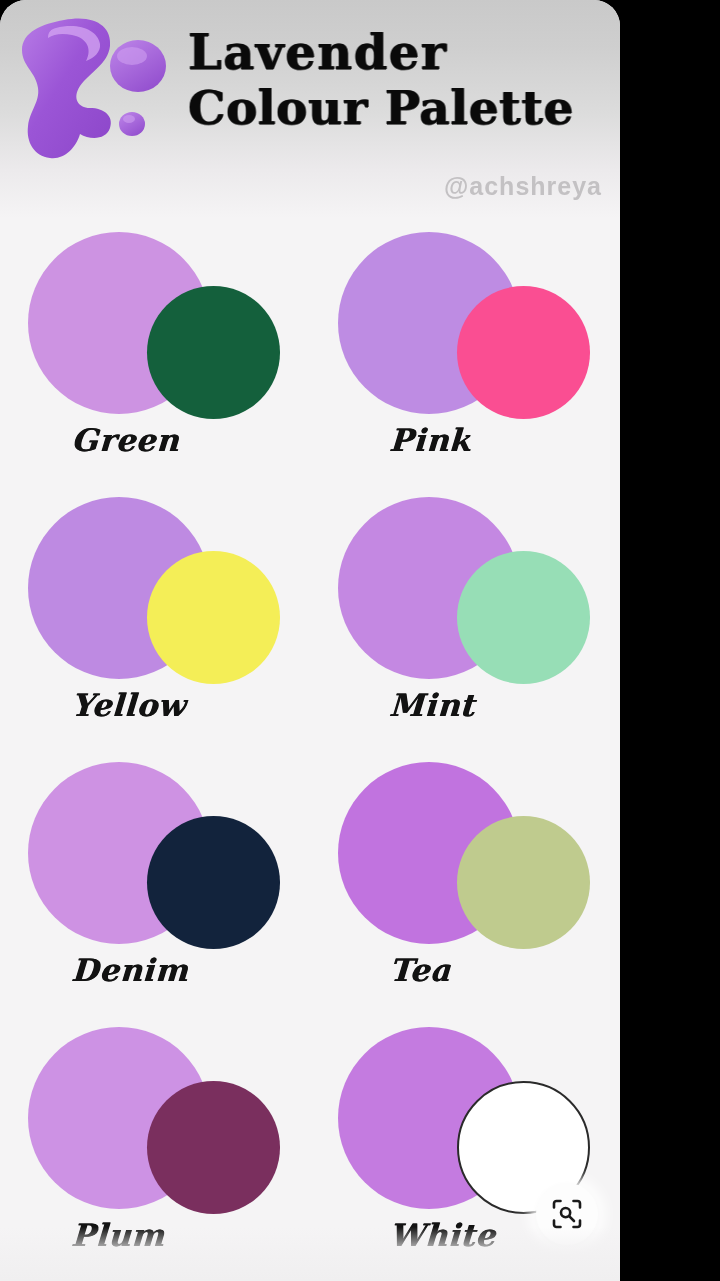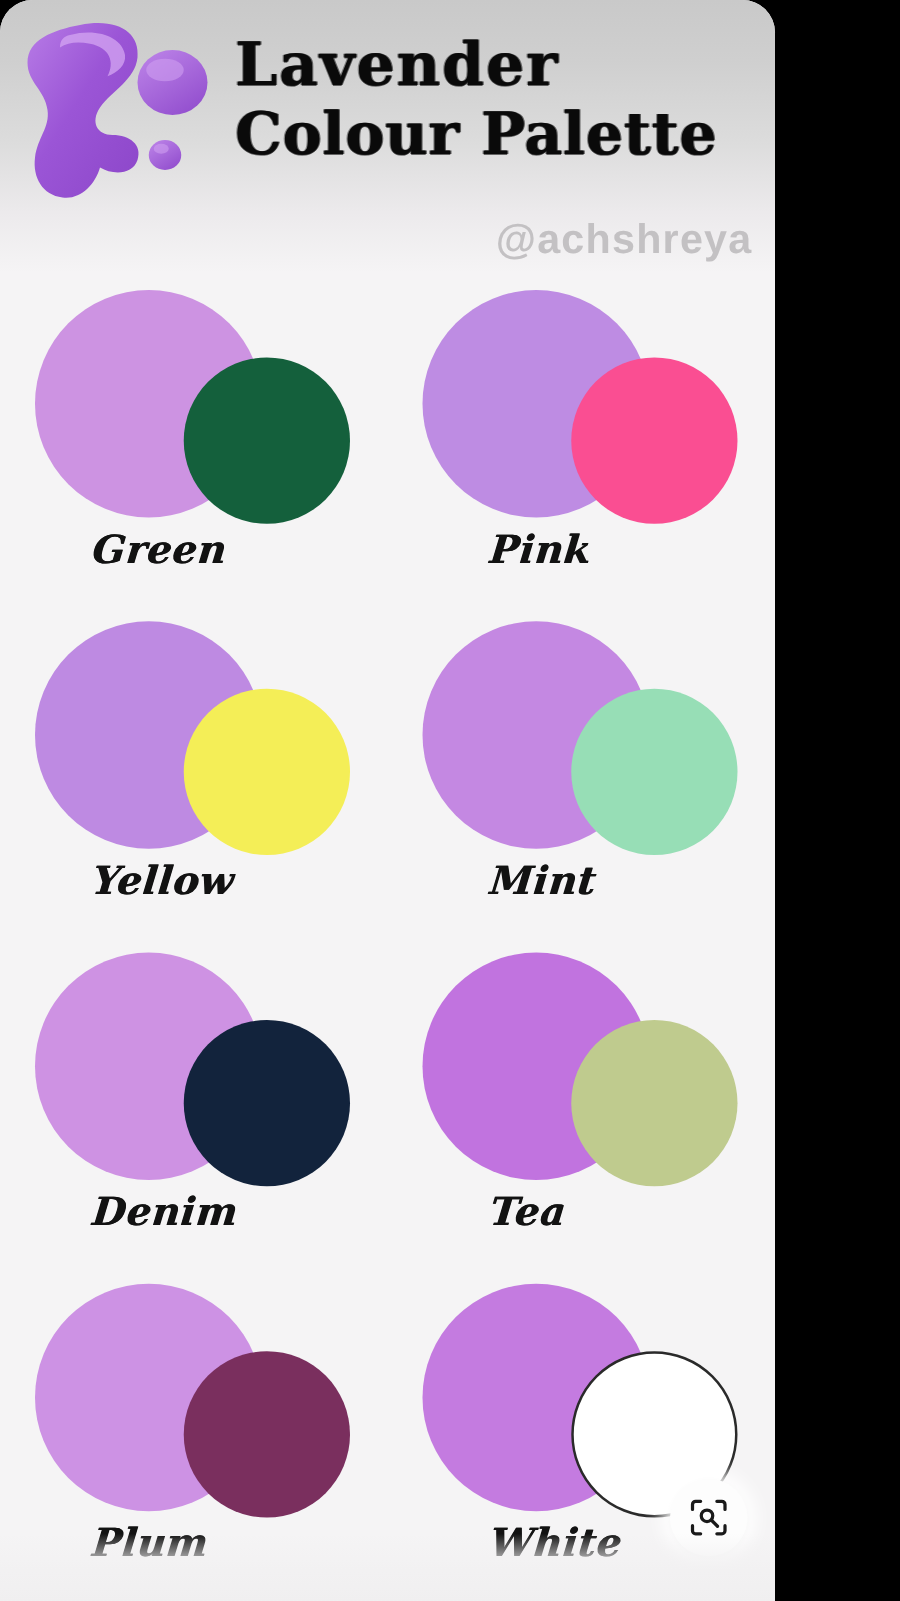--- a/index.html
+++ b/index.html
@@ -43,21 +43,21 @@
     letter-spacing:1.5px;
     white-space:nowrap;
     text-shadow:0 1px 0 rgba(0,0,0,.55), 1px 0 0 rgba(0,0,0,.55), -1px 0 0 rgba(0,0,0,.4);
   }
   #title-line2 { font-size:47px; letter-spacing:0.5px; }
 
   #handle {
     position:absolute; right:18px; top:172px;
     font-family:"Liberation Sans", sans-serif;
     font-weight:700;
-    font-size:33px;
+    font-size:25px;
     letter-spacing:1px;
     color:#c3c1c3;
   }
 
   
   #grid {
     position:relative;
     padding:8px 0 0 0;
     display:grid;
     grid-template-columns:1fr 1fr;

